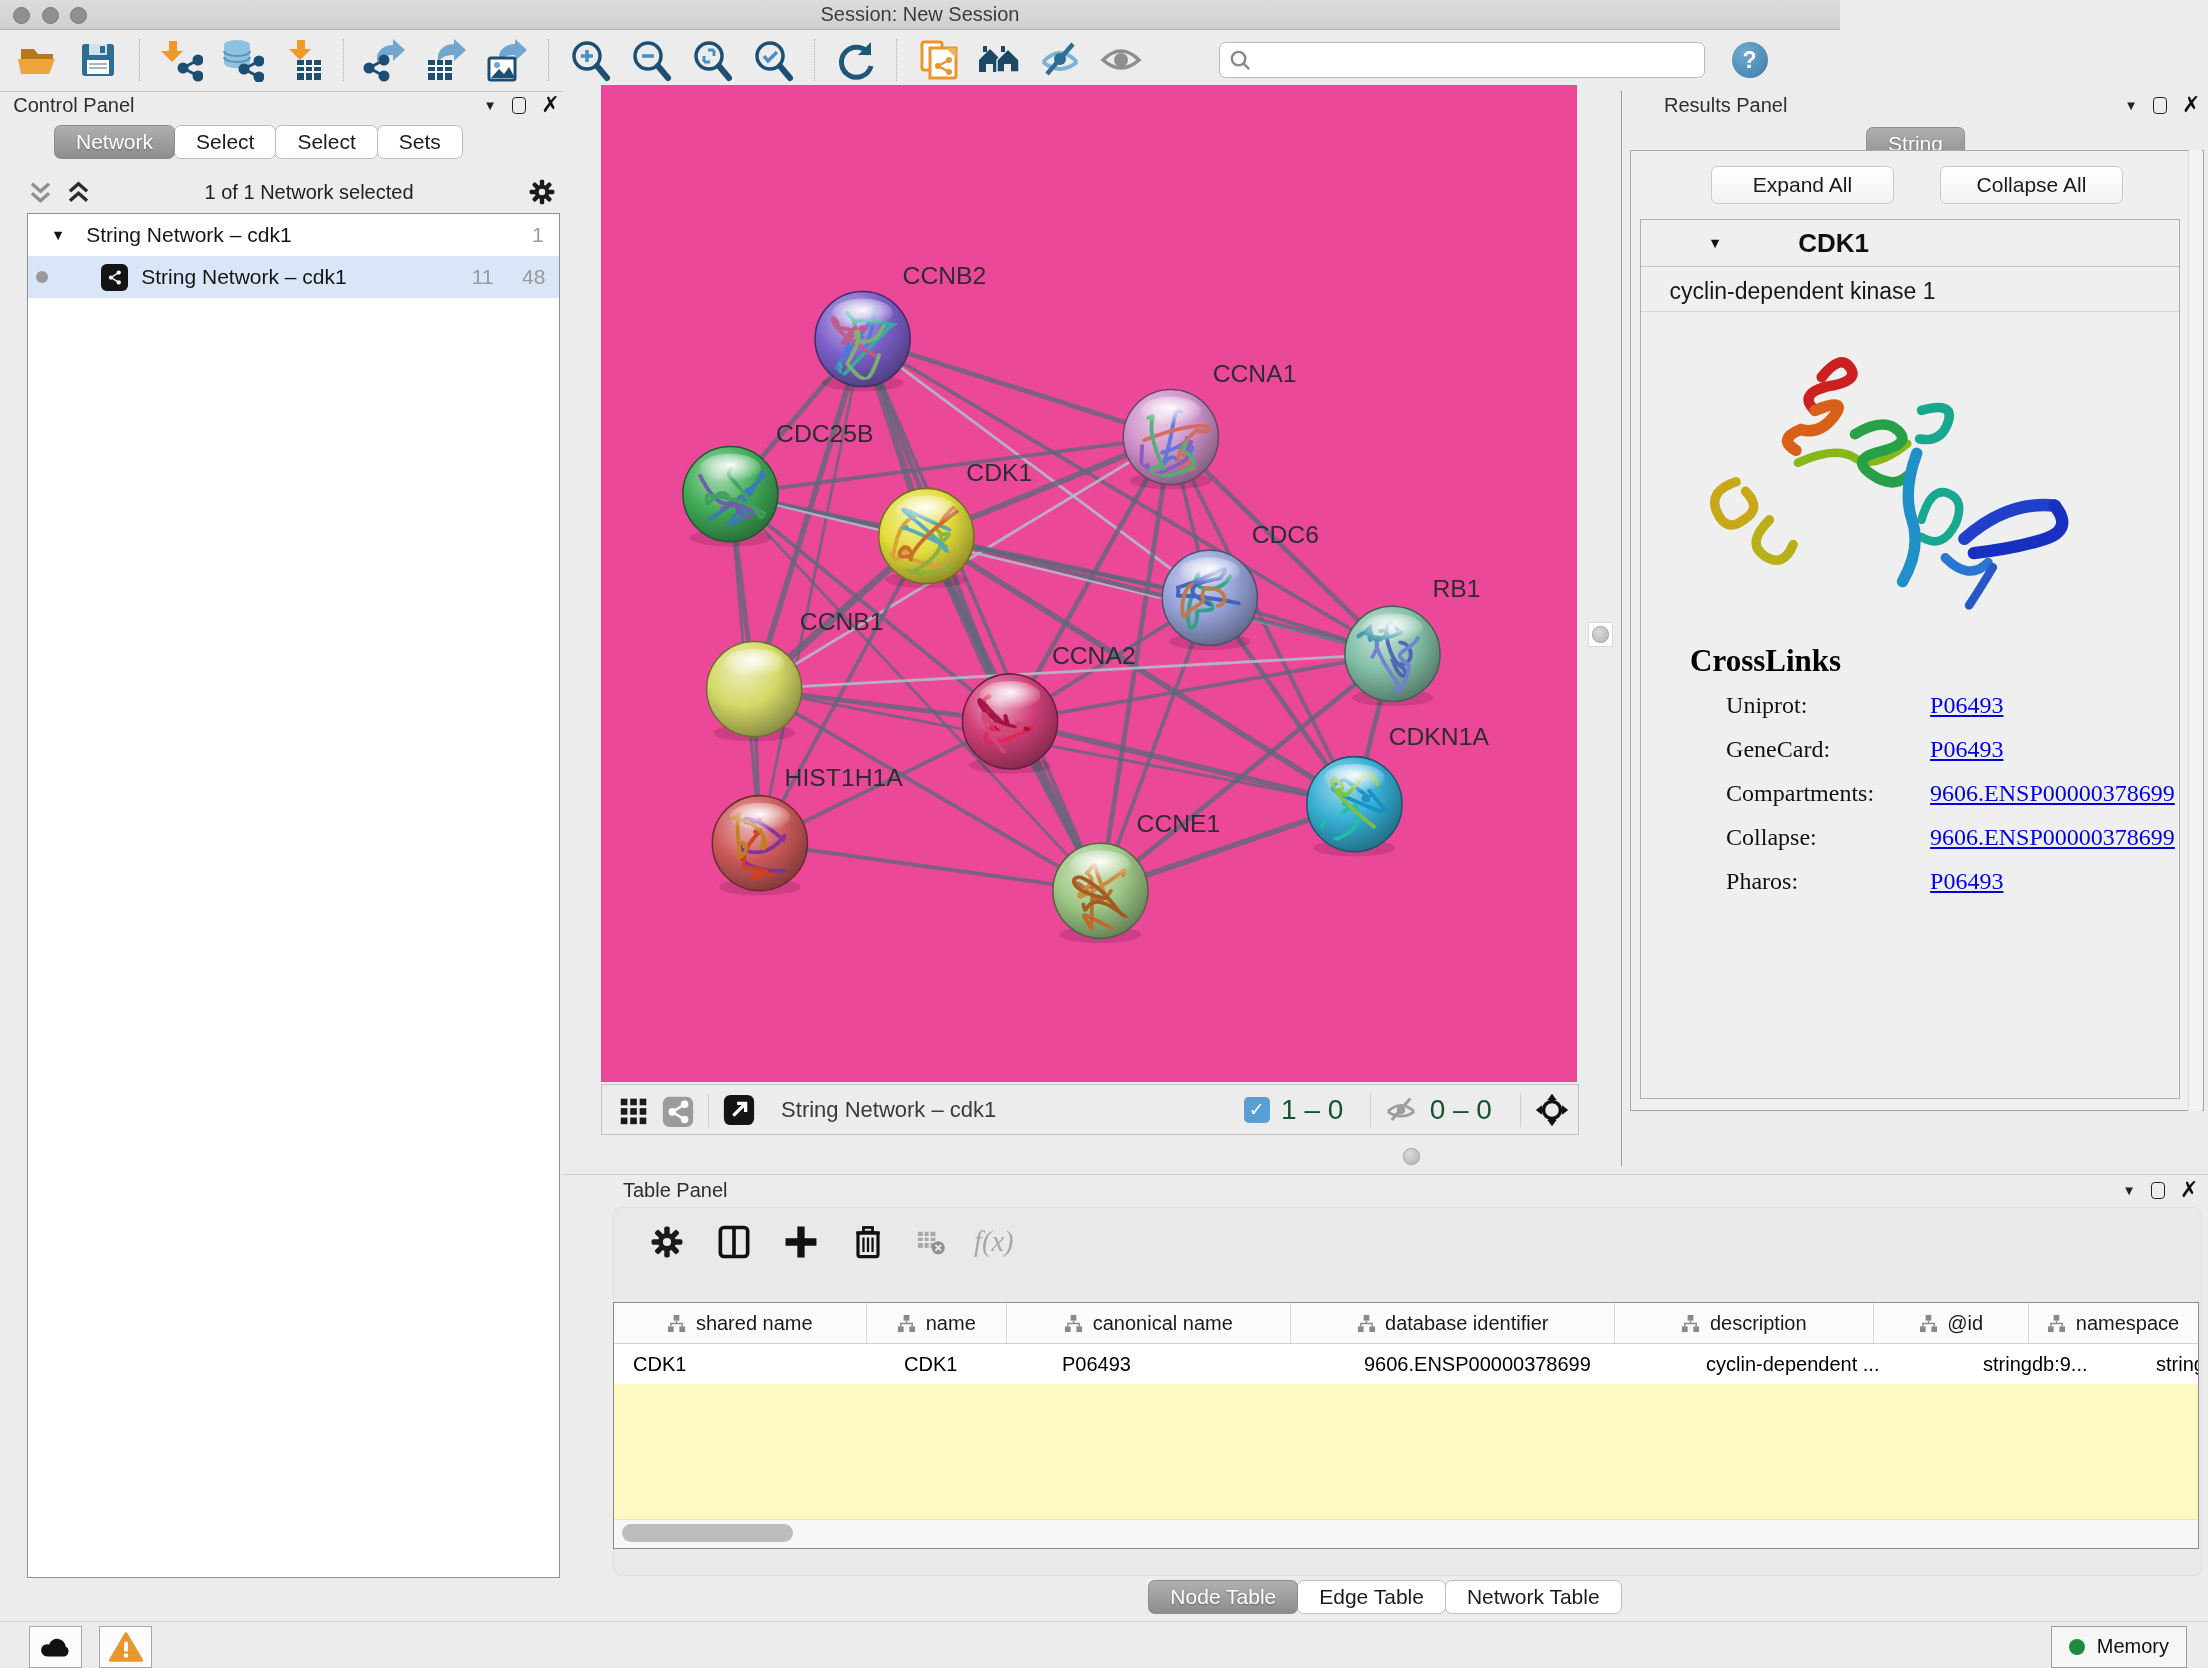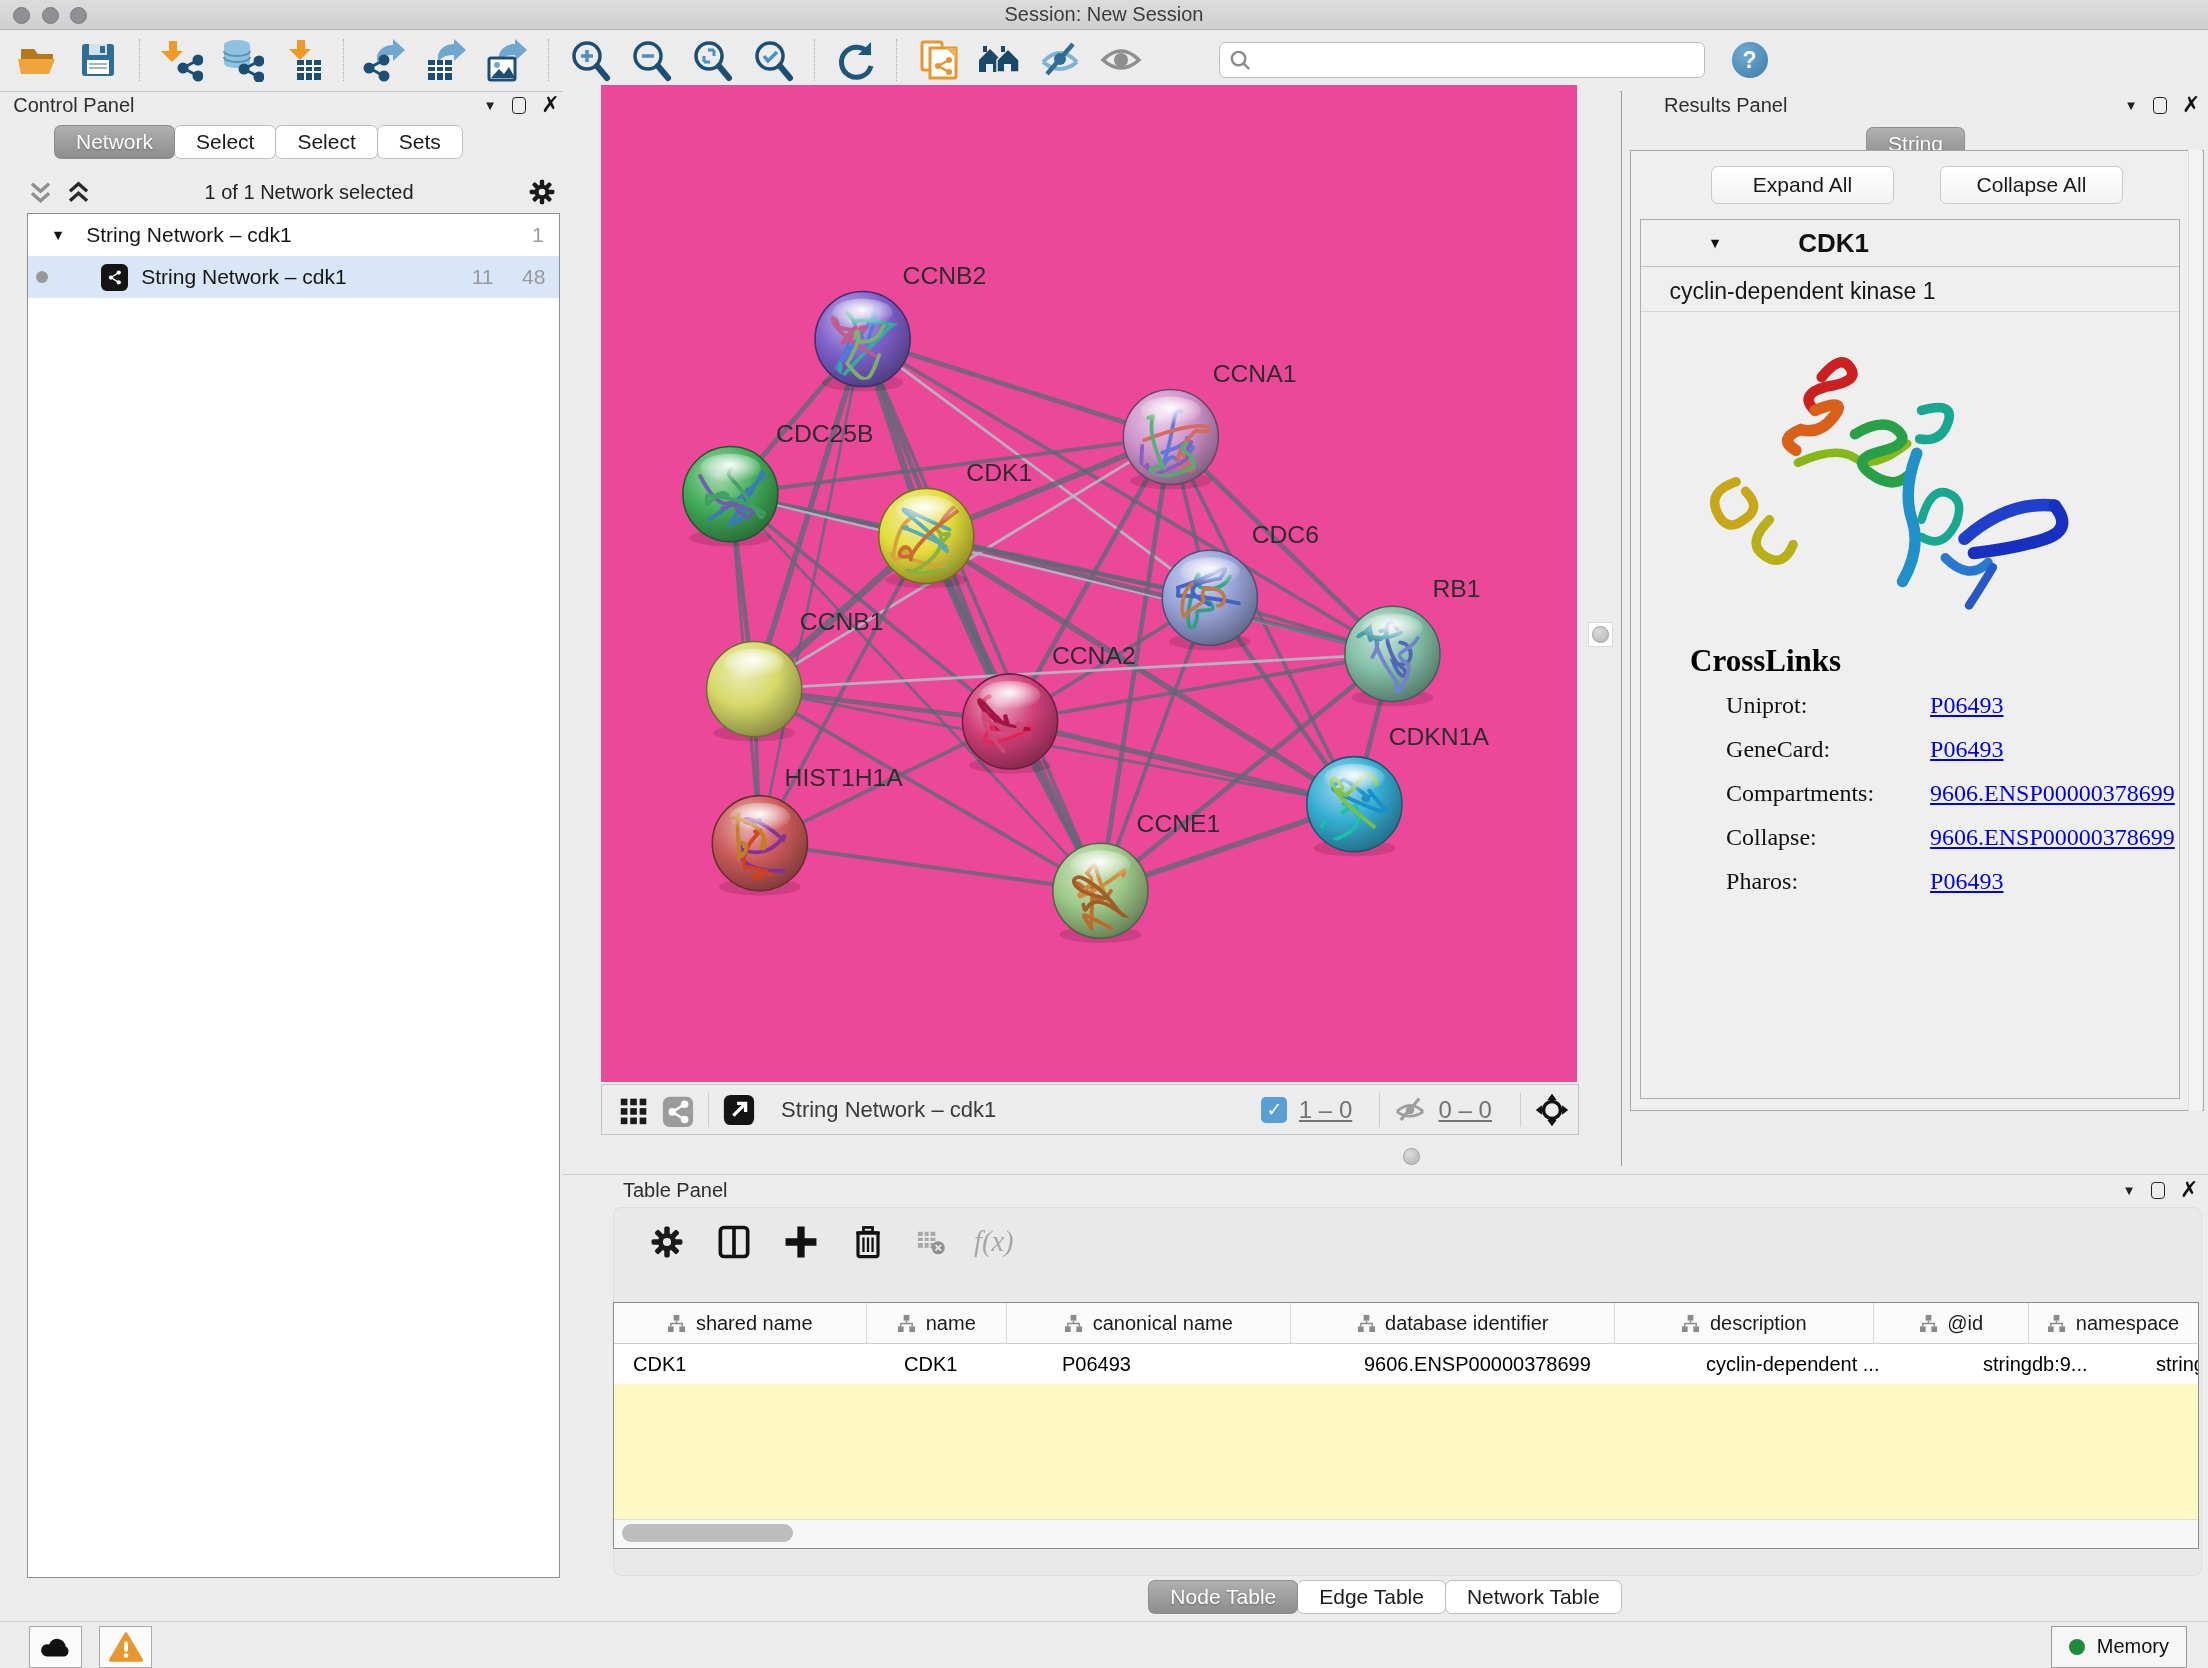--- a/index.html
+++ b/index.html
@@ -1,20 +1,20 @@
 <!DOCTYPE html>
 <html style="font-size:15px"><head>
 <meta charset="utf-8">
 <style>
   html,body{margin:0;padding:0;background:#ececec;font-family:"Liberation Sans","DejaVu Sans",sans-serif;}
   #app{position:relative;width:2208px;height:1668px;background:#ececec;overflow:hidden;}
   .abs{position:absolute;}
 
   
-  #titlebar{left:0;top:0;width:2208px;height:28.5px;background:linear-gradient(#dcdcdc,#cfcfcf);border-bottom:1px solid #b2b2b2;}
+  #titlebar{left:0;top:0;width:1840px;height:28.5px;background:linear-gradient(#dcdcdc,#cfcfcf);border-bottom:1px solid #b2b2b2;}
   .tl{position:absolute;top:6.7px;width:15px;height:15px;border-radius:50%;background:#8f8f94;border:1px solid #7a7a7f;}
   #win-title{position:absolute;left:0;right:0;top:2.9px;text-align:center;font-size:20px;color:#3c3c3c;}
 
   
   #toolbar{left:0;top:29.5px;width:2208px;height:61px;border-bottom:1px solid #c6c6c6;display:flex;align-items:center;}
   .tgroup{display:flex;align-items:center;gap:17px;padding:0 15px;}
   .tsep{width:0;height:42px;border-left:1.9px dotted #adadad;margin:0 3.8px;}
   .ticon{width:44px;height:44px;display:block;cursor:pointer;}
   #search-wrap{margin-left:61px;display:flex;align-items:center;}
   #search-box{width:476px;height:34px;background:#fff;border:1px solid #b9b9b9;border-radius:6.7px;display:flex;align-items:center;padding-left:7.6px;}
@@ -43,21 +43,21 @@
   .dot{width:12.4px;height:12.4px;border-radius:50%;background:#9a9a9a;}
   .mini-app{width:27px;height:27px;border-radius:5.7px;background:#141414;display:flex;align-items:center;justify-content:center;}
 
   
   #center-panel{left:563px;top:91px;width:1056px;height:1082px;background:#ececec;}
   #net-canvas{position:absolute;left:38px;top:-5.7px;width:976px;height:997px;background:#ec4899;}
   #net-toolbar{position:absolute;left:38px;top:993px;width:976px;height:49px;background:#ececec;border:1px solid #c2c2c2;display:flex;align-items:center;}
   .ntsep{width:0;height:34px;border-left:1px solid #cdcdcd;margin:0 13.3px;}
   .nticon{width:34px;height:34px;cursor:pointer;}
   #nt-name{font-size:22px;color:#3a3a3a;margin-left:25px;flex:1;}
-  .nt-count{font-size:24px;color:#737373;text-decoration:underline;}
+  .nt-count{font-size:28px;color:#14532d;}
   #nt-check{width:26px;height:26px;border-radius:4.8px;background:#5a9fd4;color:#fff;font-size:19px;display:flex;align-items:center;justify-content:center;cursor:pointer;}
   .split-dot{position:absolute;width:23px;height:23px;background:#fff;border:1px solid #dadada;display:flex;align-items:center;justify-content:center;}
   .split-dot i{width:14.3px;height:14.3px;border-radius:50%;background:radial-gradient(circle at 35% 30%,#dcdcdc,#b2b2b2);border:1px solid #a5a5a5;}
 
   
   #results-panel{left:1621px;top:91px;width:588px;height:1075px;border-left:1.9px solid #9c9c9c;background:#ececec;}
   #rp-header{position:absolute;left:42px;right:9.5px;top:0;height:28.5px;display:flex;justify-content:space-between;align-items:center;}
   #rp-tab{position:absolute;left:50%;transform:translateX(-50%);top:36px;}
   #rp-box{position:absolute;left:7.6px;right:5.7px;top:59px;bottom:55px;border:1.9px solid #a7a7a7;background:#efefef;}
   #rp-buttons{display:flex;justify-content:center;gap:46px;padding:15px 0 13.3px 0;}

